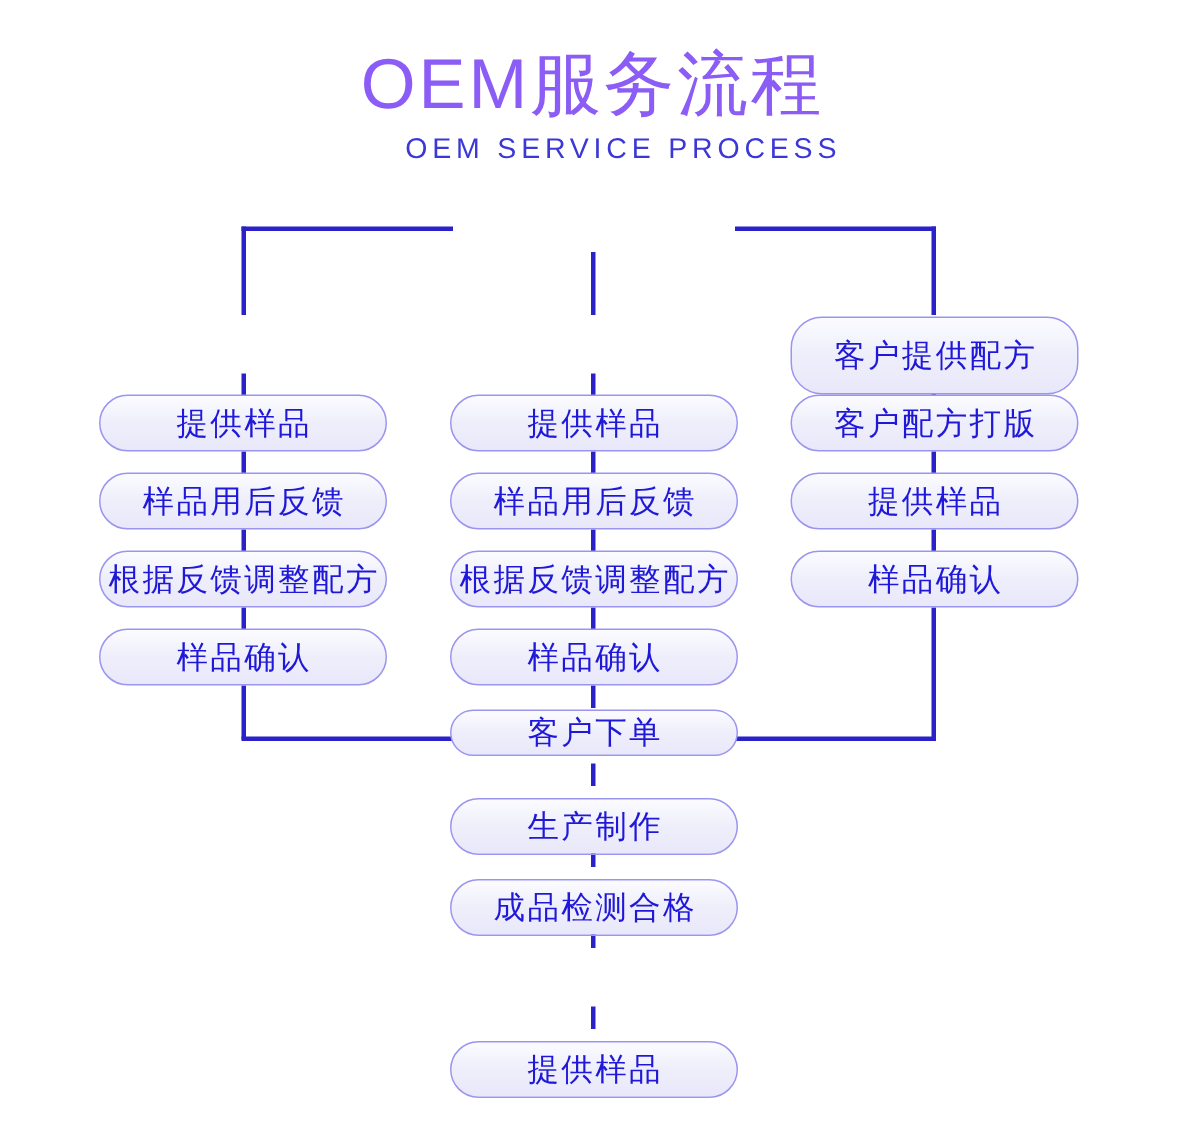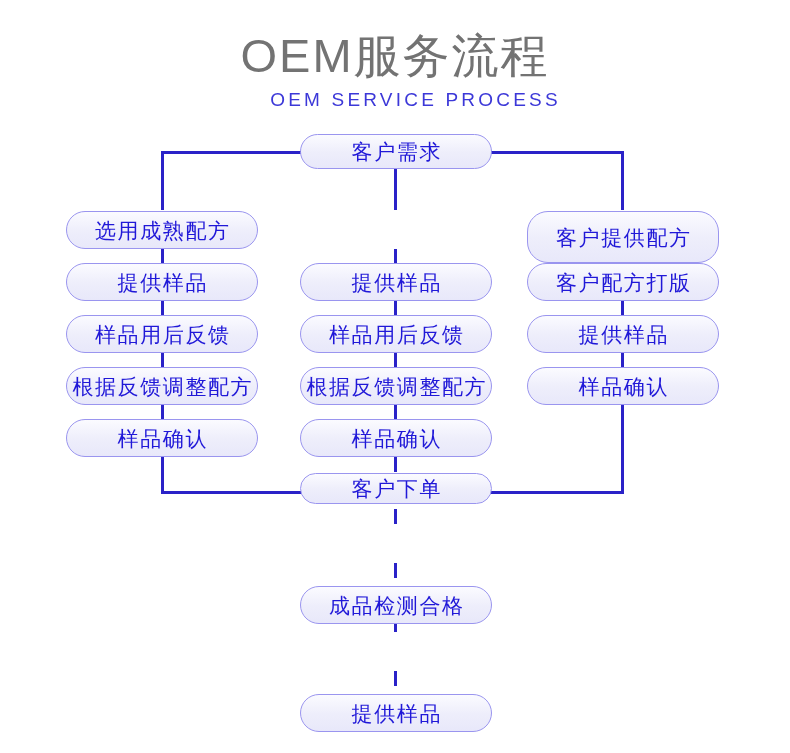--- a/index.html
+++ b/index.html
@@ -23,21 +23,21 @@
     position: absolute;
     left: 0;
     top: 28px;
     width: 790px;
     text-align: center;
   }
   .main-title {
     font-size: 47px;
     line-height: 56px;
     letter-spacing: 2px;
-    color: #737373;
+    color: #8b5cf6;
     font-weight: 400;
     white-space: nowrap;
   }
   .sub-title {
     margin-top: 4px;
     font-size: 19px;
     line-height: 24px;
     letter-spacing: 3.2px;
     color: #3c38d8;
     font-weight: 400;
@@ -109,35 +109,34 @@
   <div class="line v" style="left:621px; top:353px; height:15px;"></div>
 
   <div class="line v" style="left:621px; top:405px; height:88px;"></div>
   <div class="line h" style="left:489px; top:491px; width:135px;"></div>
 
   <div class="line v" style="left:394px; top:509px; height:15px;"></div>
   <div class="line v" style="left:394px; top:563px; height:15px;"></div>
   <div class="line v" style="left:394px; top:617px; height:15px;"></div>
   <div class="line v" style="left:394px; top:671px; height:15px;"></div>
 
-  <div class="node" style="left:300px; top:134px; width:192px; height:35px;">客户需求</div>
 
-  <div class="node" style="left:66px; top:211px; width:192px; height:38px;">选用成熟配方</div>
   <div class="node" style="left:66px; top:263px; width:192px; height:38px;">提供样品</div>
   <div class="node" style="left:66px; top:315px; width:192px; height:38px;">样品用后反馈</div>
   <div class="node" style="left:66px; top:367px; width:192px; height:38px;">根据反馈调整配方</div>
   <div class="node" style="left:66px; top:419px; width:192px; height:38px;">样品确认</div>
 
   <div class="node" style="left:300px; top:263px; width:192px; height:38px;">提供样品</div>
   <div class="node" style="left:300px; top:315px; width:192px; height:38px;">样品用后反馈</div>
   <div class="node" style="left:300px; top:367px; width:192px; height:38px;">根据反馈调整配方</div>
   <div class="node" style="left:300px; top:419px; width:192px; height:38px;">样品确认</div>
 
   <div class="node" style="left:527px; top:211px; width:192px; height:52px;">客户提供配方</div>
   <div class="node" style="left:527px; top:263px; width:192px; height:38px;">客户配方打版</div>
   <div class="node" style="left:527px; top:315px; width:192px; height:38px;">提供样品</div>
   <div class="node" style="left:527px; top:367px; width:192px; height:38px;">样品确认</div>
 
   <div class="node" style="left:300px; top:473px; width:192px; height:31px;text-align:right;">客户下单</div>
+  <div class="node" style="left:300px; top:532px; width:192px; height:38px;">生产制作</div>
   <div class="node" style="left:300px; top:586px; width:192px; height:38px;">成品检测合格</div>
   <div class="node" style="left:300px; top:694px; width:192px; height:38px;">提供样品</div>
 
 </div>
 
 </body></html>

